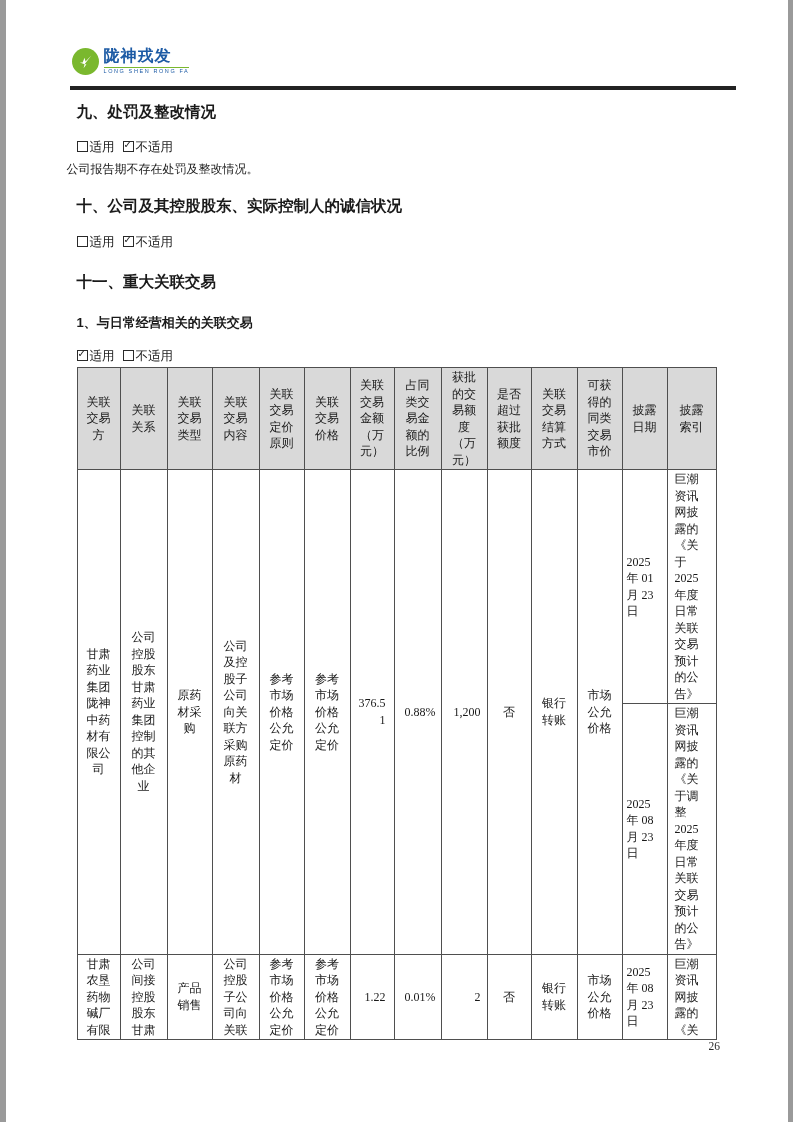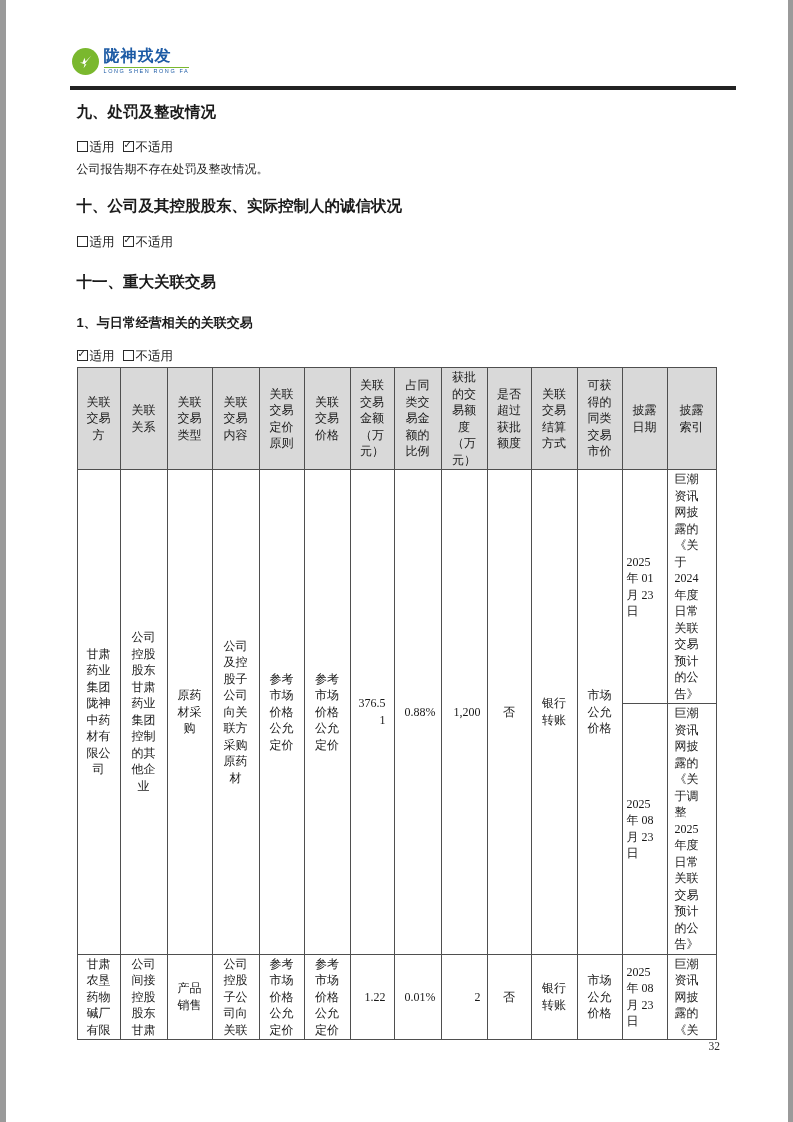--- a/index.html
+++ b/index.html
@@ -11,21 +11,21 @@
   .logo{position:absolute;top:48px;left:66px;display:flex;align-items:flex-start;}
   .logo-circle{width:27px;height:27px;border-radius:50%;background:#7ab82e;display:flex;align-items:center;justify-content:center;flex:0 0 auto;}
   .brand{margin-left:5px;line-height:1;}
   .brand-cn{font-family:"Liberation Sans","DejaVu Sans",sans-serif;font-weight:bold;font-size:16px;color:#1d5ba5;letter-spacing:1px;}
   .brand-en{font-family:"Liberation Sans","DejaVu Sans",sans-serif;font-size:5.5px;color:#1d5ba5;letter-spacing:1.6px;margin-top:3px;border-top:1px solid #7ab82e;padding-top:1px;}
   .doc-title{position:absolute;top:61px;right:64px;font-size:12.5px;white-space:nowrap;}
   .hdr-rule{position:absolute;top:86px;left:64px;width:666px;height:3.5px;background:#222222;}
   
   .h1{position:absolute;left:71px;font-family:Liberation Sans, sans-serif;font-weight:bold;font-size:15.5px;white-space:nowrap;}
   .h2{position:absolute;left:71px;font-family:Liberation Sans, sans-serif;font-weight:bold;font-size:13px;white-space:nowrap;}
-  .bodyline{position:absolute;left:71px;font-size:12px;white-space:nowrap;}
+  .bodyline{position:absolute;left:61px;font-size:12px;white-space:nowrap;}
   .cbline{position:absolute;left:71px;font-size:12.5px;white-space:nowrap;}
   .cb{display:inline-block;width:9px;height:9px;border:1px solid #2a2a2a;position:relative;margin-right:2px;vertical-align:-1px;}
   .cb.checked::after{content:"\2713";font-family:"DejaVu Sans",sans-serif;font-size:10px;position:absolute;top:-3px;left:0px;color:#1a1a1a;}
   .cbgap{display:inline-block;width:8px;}
   
   table.rel{position:absolute;left:71px;top:367px;width:639px;border-collapse:collapse;table-layout:fixed;font-size:12px;line-height:16.5px;}
   .rel th,.rel td{border:1px solid #4f4f4f;padding:1px 7px;text-align:center;vertical-align:middle;overflow-wrap:break-word;word-wrap:break-word;overflow:hidden;}
   .rel th{background:#d9d9d9;font-weight:normal;}
   .rel tr.hrow{height:102px;}
   .rel tr.r1a{height:226px;}
@@ -116,21 +116,21 @@
       <td rowspan="2">公司及控股子公司向关联方采购原药材</td>
       <td rowspan="2">参考市场价格公允定价</td>
       <td rowspan="2">参考市场价格公允定价</td>
       <td rowspan="2" class="amt">376.51</td>
       <td rowspan="2" class="ratio">0.88%</td>
       <td rowspan="2" class="num">1,200</td>
       <td rowspan="2">否</td>
       <td rowspan="2">银行转账</td>
       <td rowspan="2">市场公允价格</td>
       <td class="date-cell">2025 年 01 月 23 日</td>
-      <td class="idx-cell">巨潮资讯网披露的《关于 2024 年度日常关联交易预计的公告》</td>
+      <td class="idx-cell">巨潮资讯网披露的《关于 2025 年度日常关联交易预计的公告》</td>
     </tr>
     <tr class="r1b">
       <td class="date-cell">2025 年 08 月 23 日</td>
       <td class="idx-cell">巨潮资讯网披露的《关于调整 2025 年度日常关联交易预计的公告》</td>
     </tr>
     <tr class="r2">
       <td class="top">甘肃农垦药物碱厂有限</td>
       <td class="top">公司间接控股股东甘肃</td>
       <td>产品销售</td>
       <td class="top">公司控股子公司向关联</td>
@@ -141,15 +141,15 @@
       <td class="num">2</td>
       <td>否</td>
       <td>银行转账</td>
       <td>市场公允价格</td>
       <td class="date-cell">2025 年 08 月 23 日</td>
       <td class="idx-cell top">巨潮资讯网披露的《关</td>
     </tr>
   </tbody>
     </table>
 
-  <div class="pagenum">32</div>
+  <div class="pagenum">26</div>
 
 </div>
 
 </body></html>

